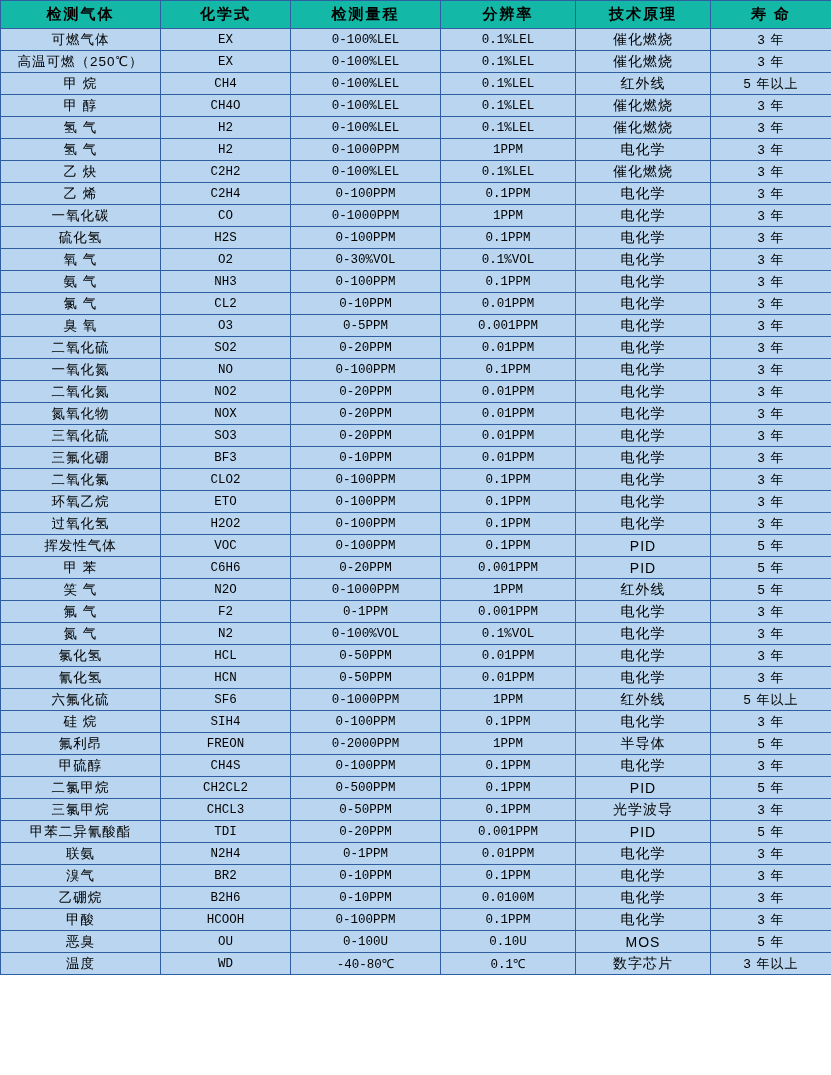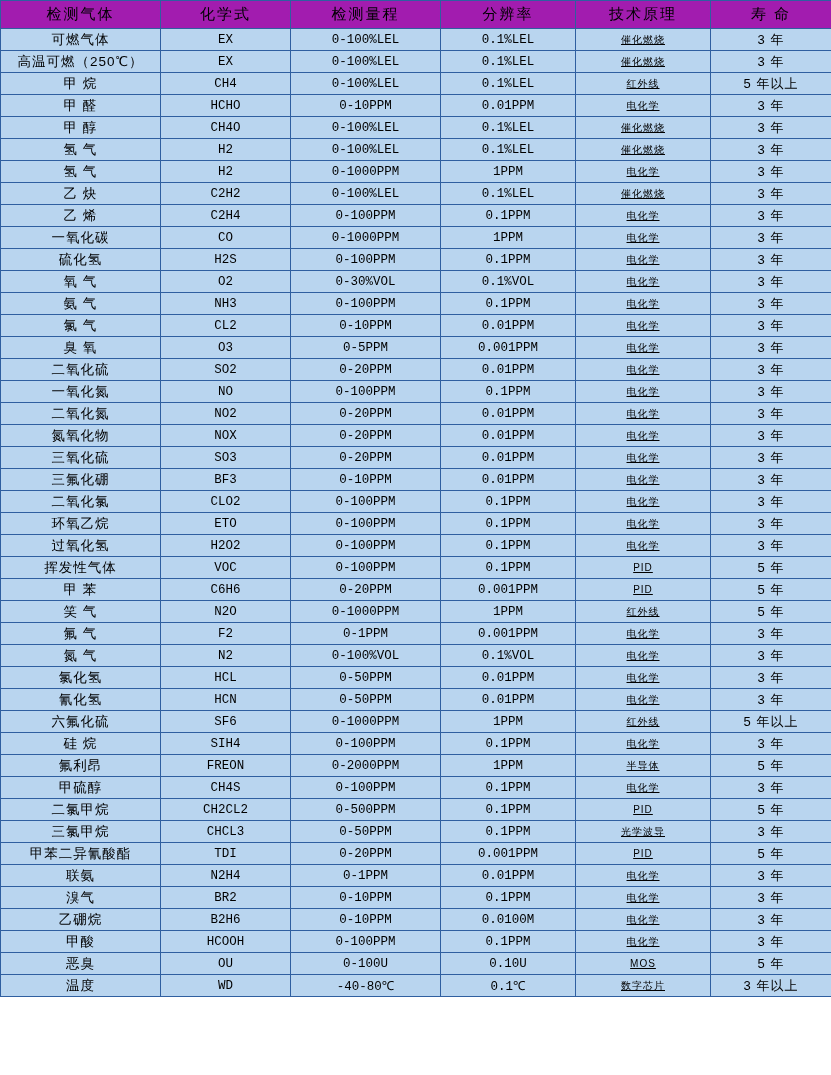--- a/index.html
+++ b/index.html
@@ -26,24 +26,24 @@
   #gas-table th, #gas-table td {
     border: 1px solid #2f5fa0;
     text-align: center;
     vertical-align: middle;
     color: #000000;
     padding: 0;
     overflow: hidden;
     white-space: nowrap;
   }
   #gas-table thead th {
-    background: #a21caf;
+    background: #14b8a6;
     height: 27px;
     font-size: 15px;
-    font-weight: normal;
+    font-weight: bold;
     letter-spacing: 2px;
   }
   #gas-table tbody td {
     background: #b9d5ef;
     height: 21px;
     font-size: 13px;
     font-weight: normal;
   }
   #gas-table tbody td.name {
     font-size: 13.5px;
@@ -51,23 +51,22 @@
     margin-top: 14px;
   }
   #gas-table tbody td.formula,
   #gas-table tbody td.range,
   #gas-table tbody td.resolution {
     font-family: "Liberation Mono", monospace;
     font-size: 12.5px;
     letter-spacing: 0px;
   }
   #gas-table tbody td.principle {
-    font-size: 10px;
+    font-size: 14px;
     letter-spacing: 1px;
-    text-decoration: underline;
   }
   #gas-table tbody td.life {
     font-size: 13px;
     letter-spacing: 1px;
   }
 </style>
 </head>
 <body>
 
 <table id="gas-table">
@@ -108,28 +107,20 @@
       </tr>
       <tr>
         <td class="name">甲 烷</td>
         <td class="formula">CH4</td>
         <td class="range">0-100%LEL</td>
         <td class="resolution">0.1%LEL</td>
         <td class="principle">红外线</td>
         <td class="life">5 年以上</td>
       </tr>
       <tr>
-        <td class="name">甲 醛</td>
-        <td class="formula">HCHO</td>
-        <td class="range">0-10PPM</td>
-        <td class="resolution">0.01PPM</td>
-        <td class="principle">电化学</td>
-        <td class="life">3 年</td>
-      </tr>
-      <tr>
         <td class="name">甲 醇</td>
         <td class="formula">CH4O</td>
         <td class="range">0-100%LEL</td>
         <td class="resolution">0.1%LEL</td>
         <td class="principle">催化燃烧</td>
         <td class="life">3 年</td>
       </tr>
       <tr>
         <td class="name">氢 气</td>
         <td class="formula">H2</td>

